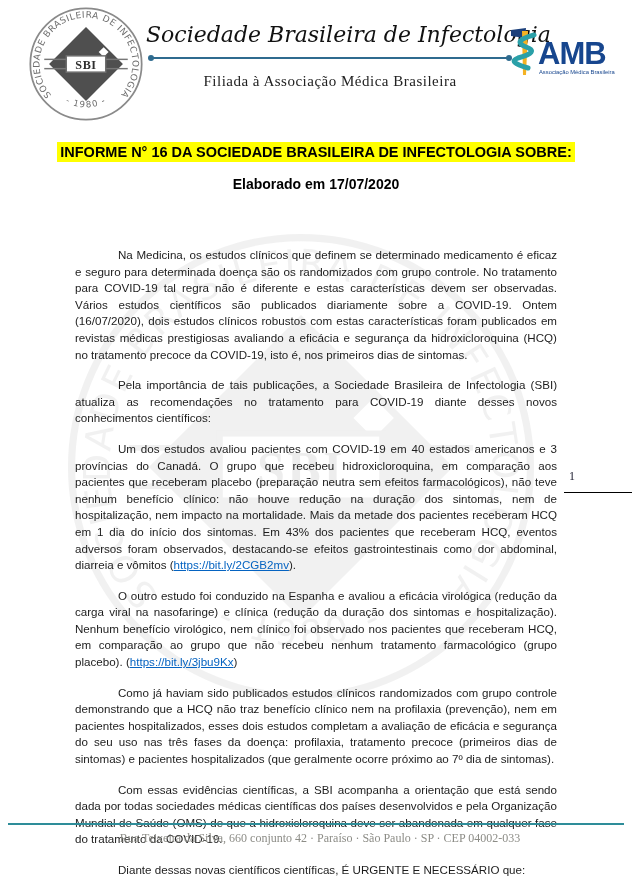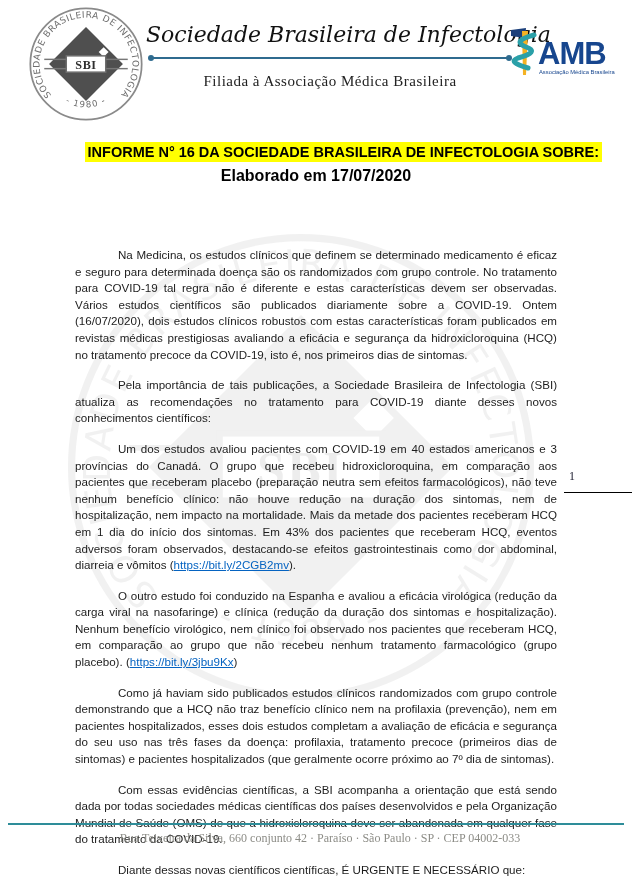--- a/index.html
+++ b/index.html
@@ -23,26 +23,26 @@
   .divider{position:relative;height:8px;margin:0 2px;}
   .divider .rule{position:absolute;left:4px;right:4px;top:3px;height:2px;background:var(--blue-rule);}
   .divider .dot{position:absolute;top:1px;width:6px;height:6px;border-radius:50%;background:var(--blue-rule);}
   .divider .dot.left{left:0;} .divider .dot.right{right:0;}
   .affiliation{
     font-family:"Liberation Serif",serif;font-size:15px;color:#222;margin-top:11px;letter-spacing:.5px;
   }
   .amb{position:absolute;left:505px;top:27px;width:118px;height:54px;}
   
   .title-block{position:absolute;top:139px;left:30px;right:30px;text-align:center;z-index:2;}
-  .title-line{line-height:25px;text-align:right;}
+  .title-line{line-height:25px;}
   .hl{
     background:var(--yellow);font-weight:bold;font-size:14.5px;color:#000;
     padding:2px 3px;
   }
-  .date-line{margin-top:2px;font-weight:bold;font-size:16px;color:#000;}
+  .date-line{margin-top:11px;font-weight:bold;font-size:14px;color:#000;}
   
   .doc-body{
     position:absolute;top:247px;left:75px;width:494px;z-index:2;
     font-size:11.6px;line-height:16.6px;text-align:justify;color:#1c1c1c;
   }
   .para{margin:0 12px 14px 0;text-indent:43px;}
   .para:last-of-type{margin-bottom:0;}
   .doc-link{color:var(--link);text-decoration:underline;cursor:pointer;}
   
   .pagenum{

